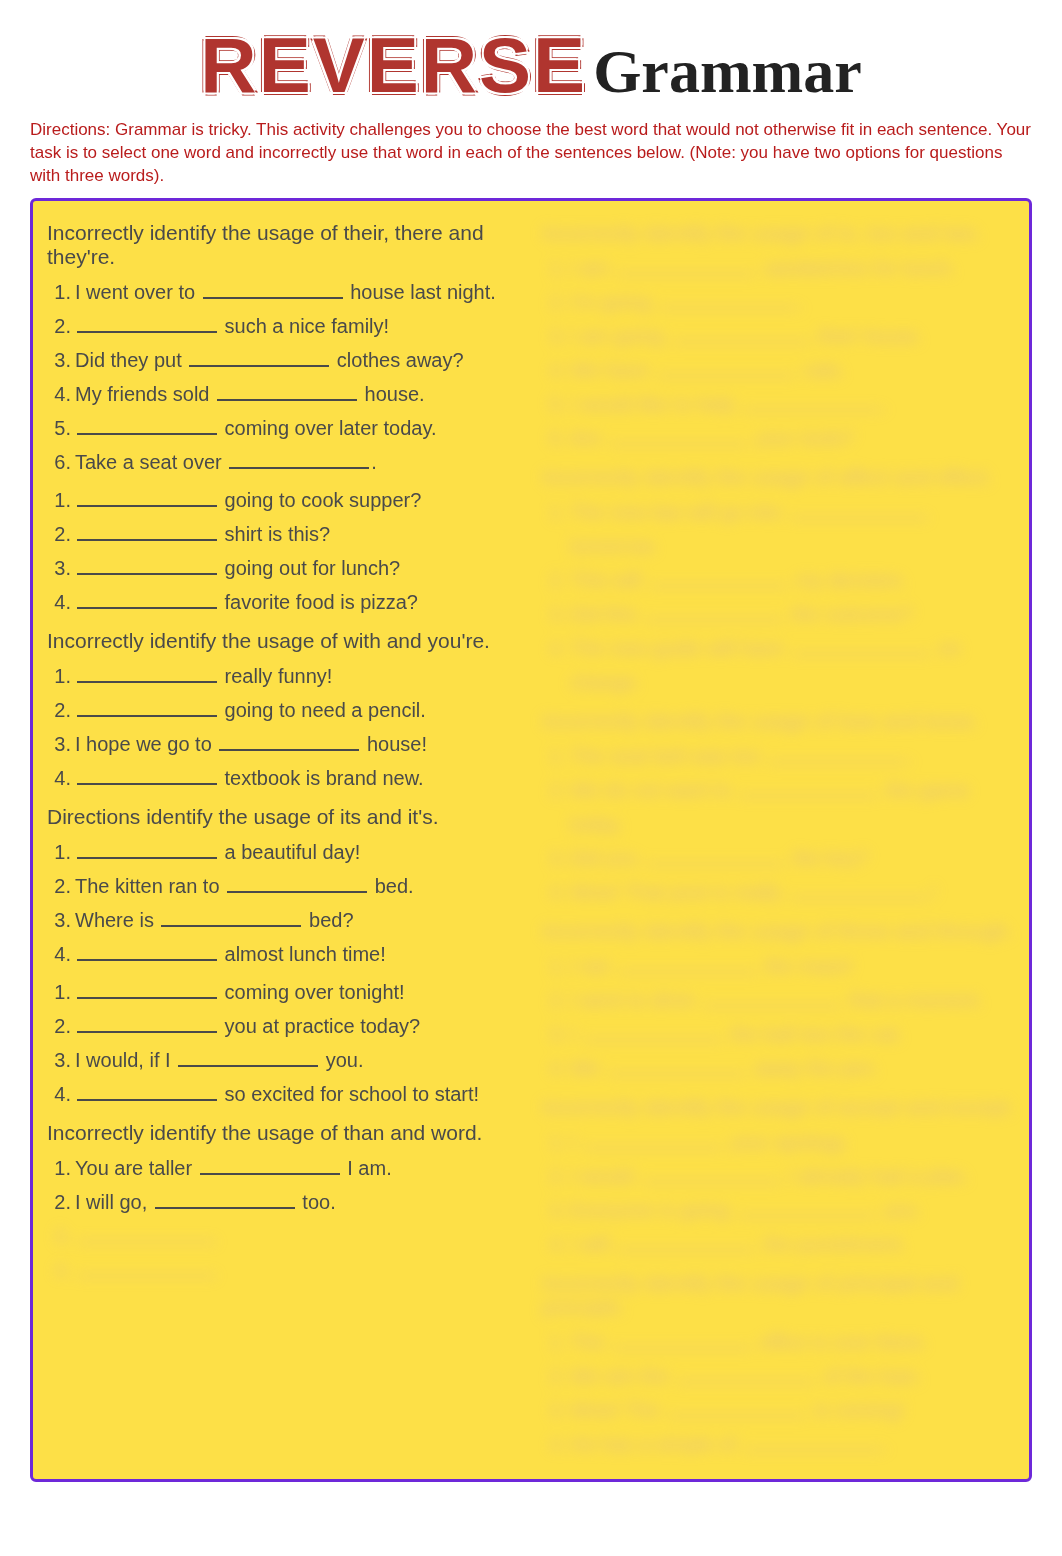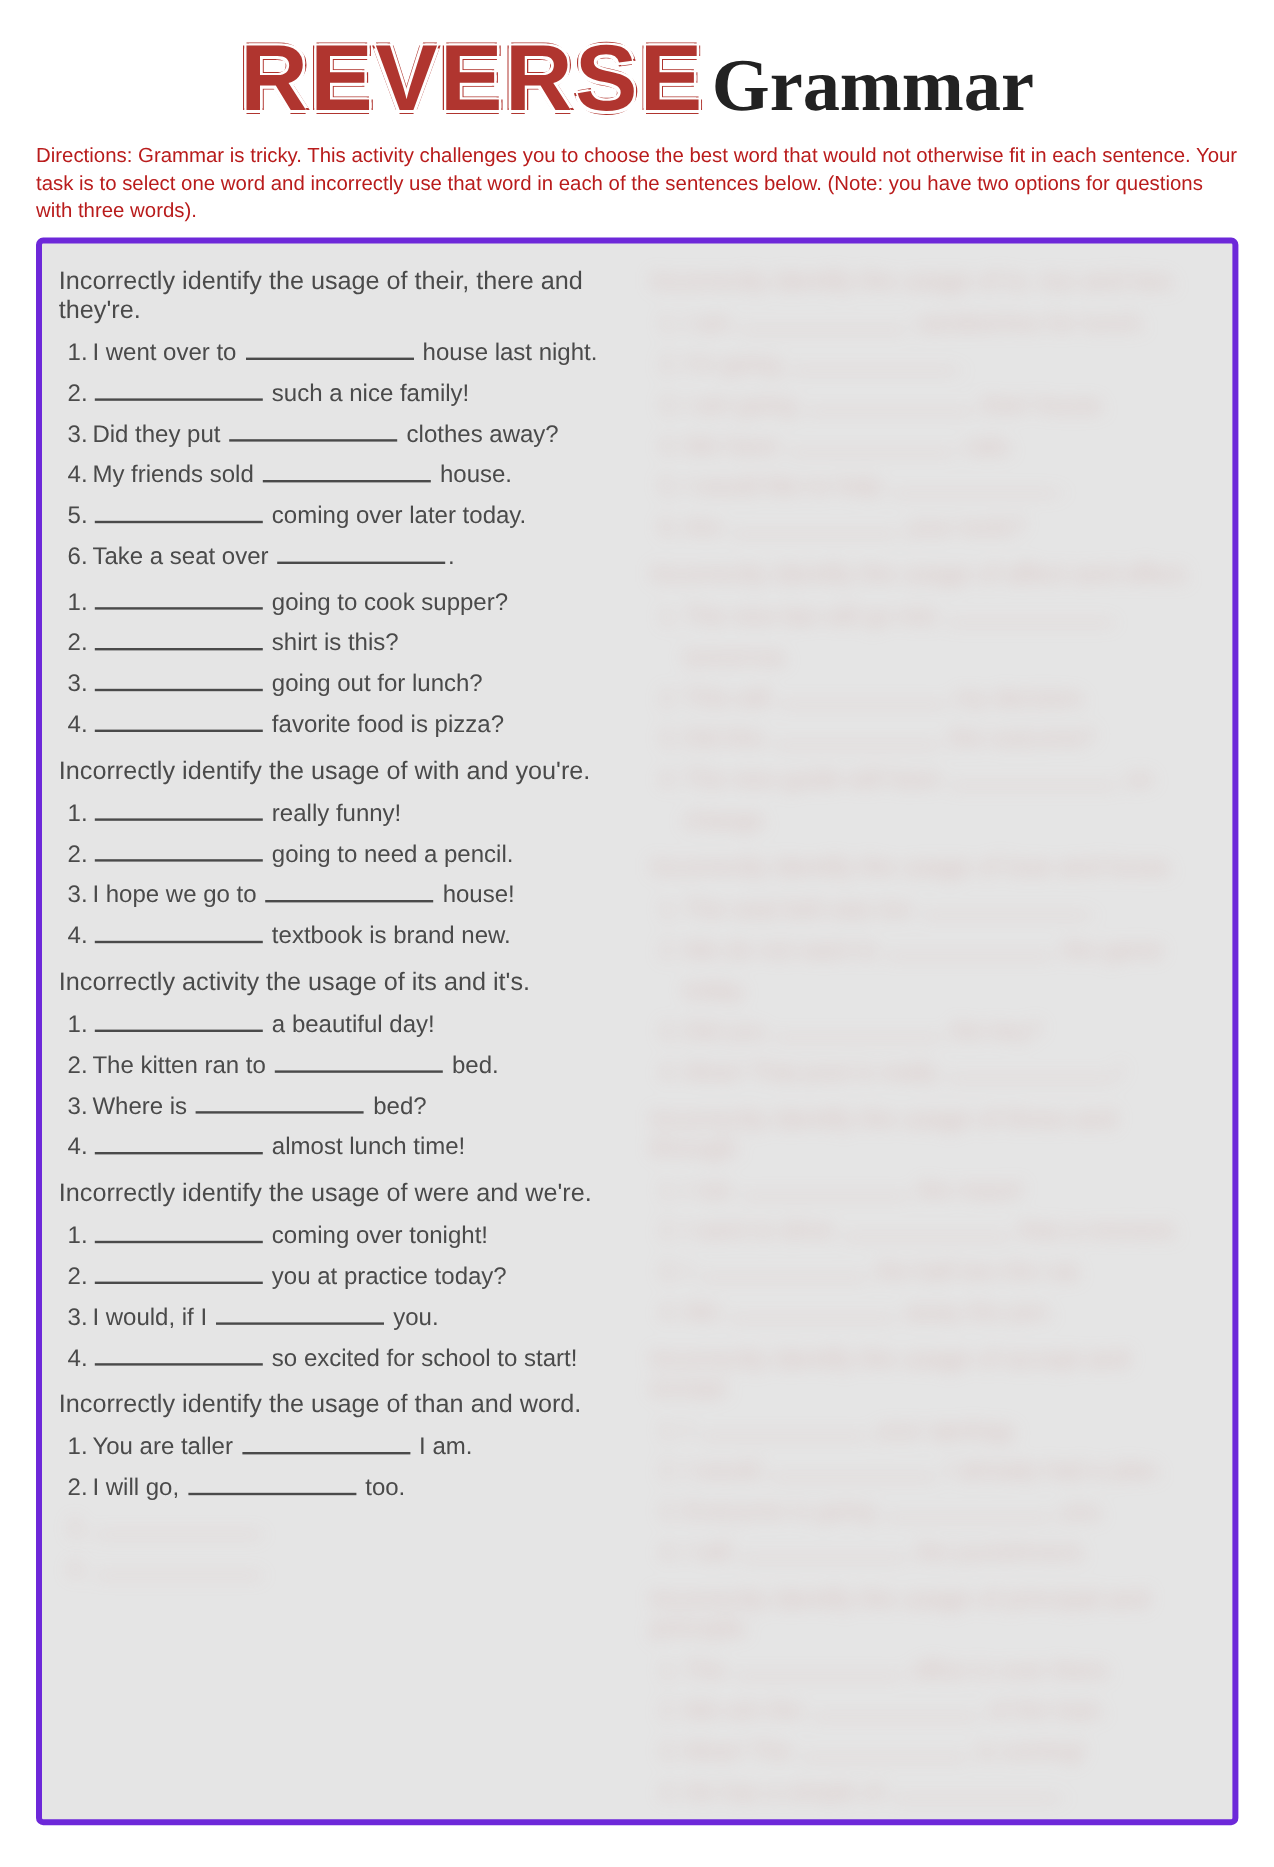--- a/index.html
+++ b/index.html
@@ -46,25 +46,25 @@
     color: #222;
     line-height: 1;
   }
   .directions {
     font-size: 17px;
     line-height: 1.35;
     margin-bottom: 10px;
     color: #b91c1c;
   }
   .worksheet-box {
-    border: 5px solid #6d28d9;
+    border: 3px solid #6d28d9;
     border-radius: 6px;
-    padding: 10px 14px 1px 14px;
-    position: relative;
-    background: #e5e5e5;
+    padding: 10px 14px 14px 14px;
+    position: relative;
+    background: #fde047;
   }
   .columns {
     display: flex;
     gap: 22px;
   }
   .col { flex: 1; }
   .section-heading {
     font-size: 21px;
     margin: 10px 0 6px 0;
     color: #4a4a4a;
@@ -147,28 +147,27 @@
           <li><span class="num">3.</span><span class="blank"></span> going out for lunch?</li>
           <li><span class="num">4.</span><span class="blank"></span> favorite food is pizza?</li>
         </ol>
         <div class="section-heading">Incorrectly identify the usage of with and you're.</div>
         <ol class="qlist">
           <li><span class="num">1.</span><span class="blank"></span> really funny!</li>
           <li><span class="num">2.</span><span class="blank"></span> going to need a pencil.</li>
           <li><span class="num">3.</span>I hope we go to <span class="blank"></span> house!</li>
           <li><span class="num">4.</span><span class="blank"></span> textbook is brand new.</li>
         </ol>
-        <div class="section-heading">Incorrectly activity the usage of its and it's.</div>
+        <div class="section-heading">Directions identify the usage of its and it's.</div>
         <ol class="qlist">
           <li><span class="num">1.</span><span class="blank"></span> a beautiful day!</li>
           <li><span class="num">2.</span>The kitten ran to <span class="blank"></span> bed.</li>
           <li><span class="num">3.</span>Where is <span class="blank"></span> bed?</li>
           <li><span class="num">4.</span><span class="blank"></span> almost lunch time!</li>
         </ol>
-        <div class="section-heading">Incorrectly identify the usage of were and we're.</div>
         <ol class="qlist">
           <li><span class="num">1.</span><span class="blank"></span> coming over tonight!</li>
           <li><span class="num">2.</span><span class="blank"></span> you at practice today?</li>
           <li><span class="num">3.</span>I would, if I <span class="blank"></span> you.</li>
           <li><span class="num">4.</span><span class="blank"></span> so excited for school to start!</li>
         </ol>
         <div class="section-heading">Incorrectly identify the usage of than and word.</div>
         <ol class="qlist">
           <li><span class="num">1.</span>You are taller <span class="blank"></span> I am.</li>
           <li><span class="num">2.</span>I will go, <span class="blank"></span> too.</li>

